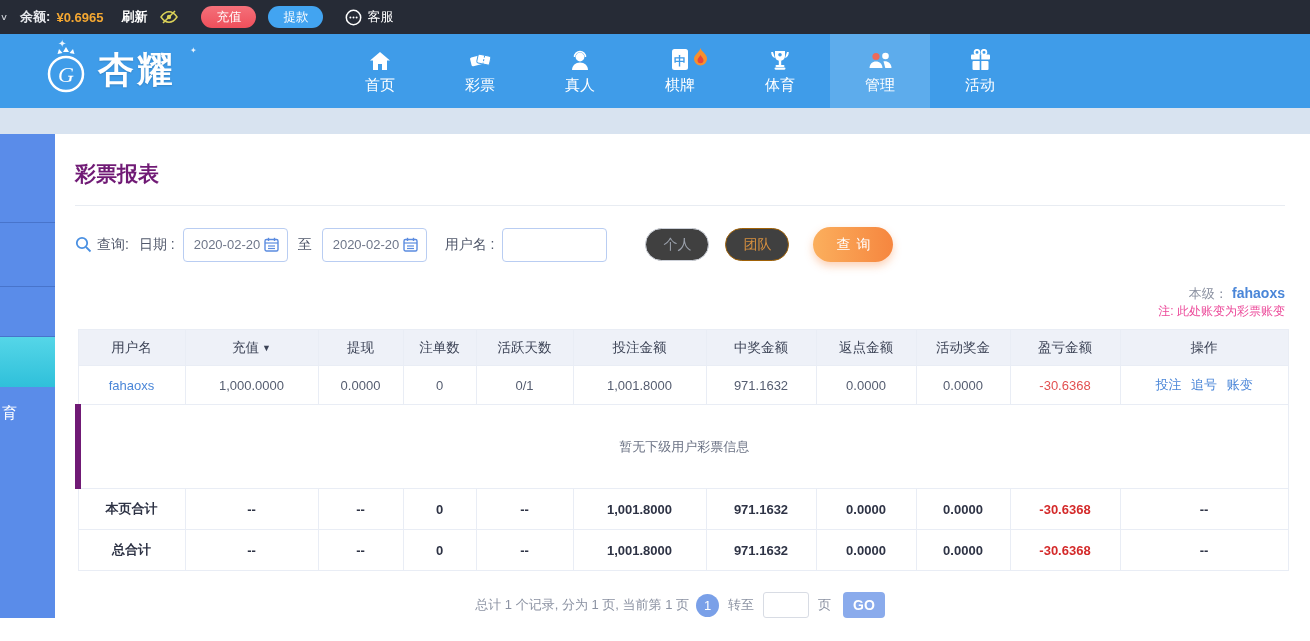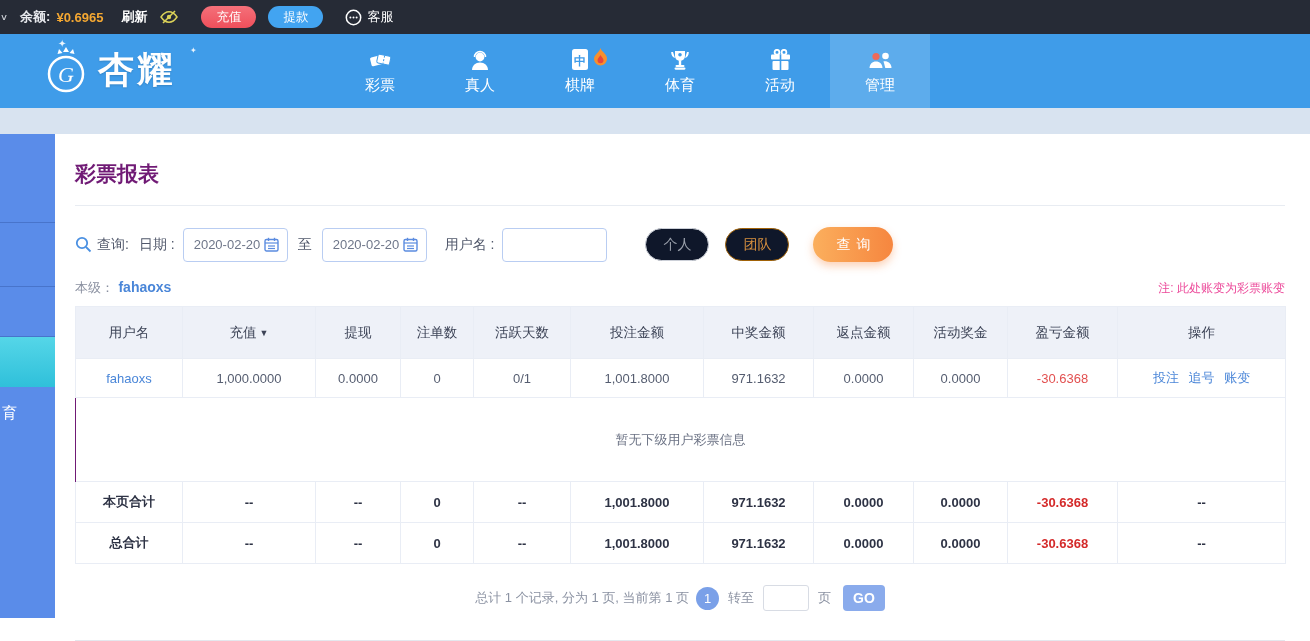--- a/index.html
+++ b/index.html
@@ -63,48 +63,48 @@
 
   .search-row { margin-top:21px; display:flex; align-items:center; font-size:14px; color:#51586b; }
   .search-label { display:flex; align-items:center; gap:5px; margin-right:10px; }
   .field-label { margin-right:8px; }
   .input-box { width:105px; height:34px; border:1px solid #b9cdf2; border-radius:4px;
                display:flex; align-items:center; justify-content:space-between;
                padding:0 8px 0 10px; color:#6e7689; font-size:13px; background:#fff; cursor:pointer; }
   .to-label { margin:0 10px; }
   .name-input { width:105px; height:34px; border:1px solid #b9cdf2; border-radius:4px;
                 padding:0 10px; font-size:13px; color:#555; outline:none; margin-left:0; }
-  .btn-oval { height:33px; padding:0 17px; border-radius:17px; background:#0f172a; font-size:14px;
+  .btn-oval { height:33px; padding:0 17px; border-radius:17px; background:#404040; font-size:14px;
               cursor:pointer; }
   .btn-personal { border:1px solid #ccd0d8; color:#9aa0ab; margin-left:38px; }
   .btn-team { border:1px solid #a16207; color:#d9913f; margin-left:16px; }
   .btn-search { border:none; height:35px; padding:0 23px; border-radius:18px; color:#fff;
                 font-size:14px; letter-spacing:6px; padding-right:17px; margin-left:24px;
                 background:linear-gradient(90deg,#fbaf5d,#f6863f);
                 box-shadow:0 4px 9px rgba(246,134,63,.38); cursor:pointer; }
 
-  .level-row { margin-top:16px; width:1210px; display:flex; align-items:flex-end;
-               justify-content:space-between; }
+  .level-row { margin-top:22px; width:1210px; display:flex; align-items:flex-end;
+               justify-content:space-between;flex-direction:column; }
   .level-label { font-size:13px; color:#8a90a0; }
   .level-user { font-size:14px; font-weight:bold; color:#4a86d8; cursor:pointer; }
   .level-note { font-size:12px; color:#ec4899; }
 
   
   table.report { margin-top:9px; width:1210px; border-collapse:collapse; table-layout:fixed;
                  font-size:13px; color:#555d70; }
   table.report th, table.report td { border:1px solid #e9edf5; text-align:center; }
-  table.report thead th { background:#eef1f8; height:52px; font-weight:normal; font-size:13.5px;
+  table.report thead th { background:#eef1f8; height:36px; font-weight:normal; font-size:13.5px;
                           color:#3c4356; }
   th.sorted { color:#f06a6a; font-weight:bold; cursor:pointer; }
   th.sorted .arrow { font-size:9px; margin-left:3px; vertical-align:1px; }
   tr.data-row td { height:39px; }
   td.cell-link { color:#4a86d8; cursor:pointer; }
   td.neg { color:#e25050; }
   td.actions a { color:#4a86d8; text-decoration:none; margin:0 3px; cursor:pointer; }
-  tr.empty-row td { height:84px; color:#6b7284; border-left:1px solid #701a75;
+  tr.empty-row td { height:84px; color:#6b7284; border-left:6px solid #701a75;
                     border-right:1px solid #e9edf5; }
   tr.total-row td { height:41px; font-weight:bold; color:#2e3345; }
   tr.total-row td.neg { color:#d42a2a; }
 
   
   .pagination { margin-top:21px; width:1210px; display:flex; align-items:center;
                 justify-content:center; gap:9px; font-size:13px; color:#8b92a2; }
   .page-circle { width:23px; height:23px; border-radius:50%; background:#7aa0e8; color:#fff;
                  display:flex; align-items:center; justify-content:center; font-size:13px;
                  cursor:pointer; }
@@ -154,20 +154,28 @@
       <svg width="52" height="52" viewBox="0 0 52 52">
         <path d="M26 3l3 5h-6z M19 5l3.5 4-5 1z M33 5l1.5 5-5-1z" fill="#fff"></path>
         <circle cx="26" cy="30" r="17" fill="none" stroke="#fff" stroke-width="2.5"></circle>
         <text x="26" y="38" text-anchor="middle" font-size="22" font-family="'Liberation Serif',serif" font-style="italic" fill="#fff">G</text>
       </svg>
       <span class="logo-text">杏耀</span>
     </div>
     <div class="nav-items">
       <div class="nav-item">
         <span class="nav-ico">
+          <svg width="22" height="20" viewBox="0 0 22 20">
+              <path d="M11 1l10 8.5h-3V19h-5v-6H9v6H4V9.5H1z" fill="#fff"></path>
+            </svg>
+        </span>
+        <span>首页</span>
+      </div>
+      <div class="nav-item">
+        <span class="nav-ico">
           <svg width="24" height="21" viewBox="0 0 24 21">
               <g transform="rotate(-14 10 12)">
                 <rect x="3" y="6" width="13" height="9" rx="1.5" fill="#fff"></rect>
               </g>
               <g transform="rotate(12 15 11)">
                 <rect x="9" y="5" width="13" height="9" rx="1.5" fill="#fff" stroke="#3f9ce9" stroke-width="1"></rect>
                 <line x1="15.5" y1="5.5" x2="15.5" y2="13.5" stroke="#3f9ce9" stroke-width="1" stroke-dasharray="2 1.5"></line>
               </g>
             </svg>
         </span>
@@ -204,42 +212,42 @@
               <path d="M6 2h10v5a5 5 0 0 1-10 0z" fill="#fff"></path>
               <path d="M4 3H2.2c0 3.4 1.4 5.4 3.8 6z M18 3h1.8c0 3.4-1.4 5.4-3.8 6z" fill="#fff"></path>
               <rect x="9.8" y="11.5" width="2.4" height="4.5" fill="#fff"></rect>
               <rect x="6.5" y="16" width="9" height="2" rx="1" fill="#fff"></rect>
               <rect x="5.5" y="18.5" width="11" height="2.2" rx="1.1" fill="#fff"></rect>
               <circle cx="11" cy="5.8" r="1.8" fill="#3f9ce9"></circle>
             </svg>
         </span>
         <span>体育</span>
       </div>
+      <div class="nav-item active">
+        <span class="nav-ico">
+          <svg width="25" height="21" viewBox="0 0 25 21">
+              <circle cx="8" cy="6.5" r="3.6" fill="#ef6a5a"></circle>
+              <path d="M1.5 18c0-4 2.9-6.6 6.5-6.6s6.5 2.6 6.5 6.6z" fill="#fff"></path>
+              <circle cx="17.5" cy="6" r="3.3" fill="#fff"></circle>
+              <path d="M15.5 11.3c3.8-.8 8 1.8 8 6.7h-6.2" fill="#fff"></path>
+            </svg>
+        </span>
+        <span>管理</span>
+      </div>
       <div class="nav-item">
         <span class="nav-ico">
           <svg width="23" height="22" viewBox="0 0 23 22">
               <rect x="2" y="5.5" width="19" height="5" rx="1" fill="#fff"></rect>
               <rect x="3.5" y="12" width="16" height="9" rx="1" fill="#fff"></rect>
               <line x1="11.5" y1="5.5" x2="11.5" y2="21" stroke="#3f9ce9" stroke-width="1.6"></line>
               <circle cx="8" cy="3.2" r="2.4" fill="none" stroke="#fff" stroke-width="1.8"></circle>
               <circle cx="15" cy="3.2" r="2.4" fill="none" stroke="#fff" stroke-width="1.8"></circle>
             </svg>
         </span>
         <span>活动</span>
-      </div>
-      <div class="nav-item active">
-        <span class="nav-ico">
-          <svg width="25" height="21" viewBox="0 0 25 21">
-              <circle cx="8" cy="6.5" r="3.6" fill="#ef6a5a"></circle>
-              <path d="M1.5 18c0-4 2.9-6.6 6.5-6.6s6.5 2.6 6.5 6.6z" fill="#fff"></path>
-              <circle cx="17.5" cy="6" r="3.3" fill="#fff"></circle>
-              <path d="M15.5 11.3c3.8-.8 8 1.8 8 6.7h-6.2" fill="#fff"></path>
-            </svg>
-        </span>
-        <span>管理</span>
       </div>
     </div>
   </nav>
 
   <div class="subband"></div>
 
   <aside class="sidebar">
     <div class="sidebar-block side-item" style="height:89px;"></div>
     <div class="sidebar-block side-item" style="height:64px;"></div>
     <div class="sidebar-block side-item" style="height:50px;"></div>

